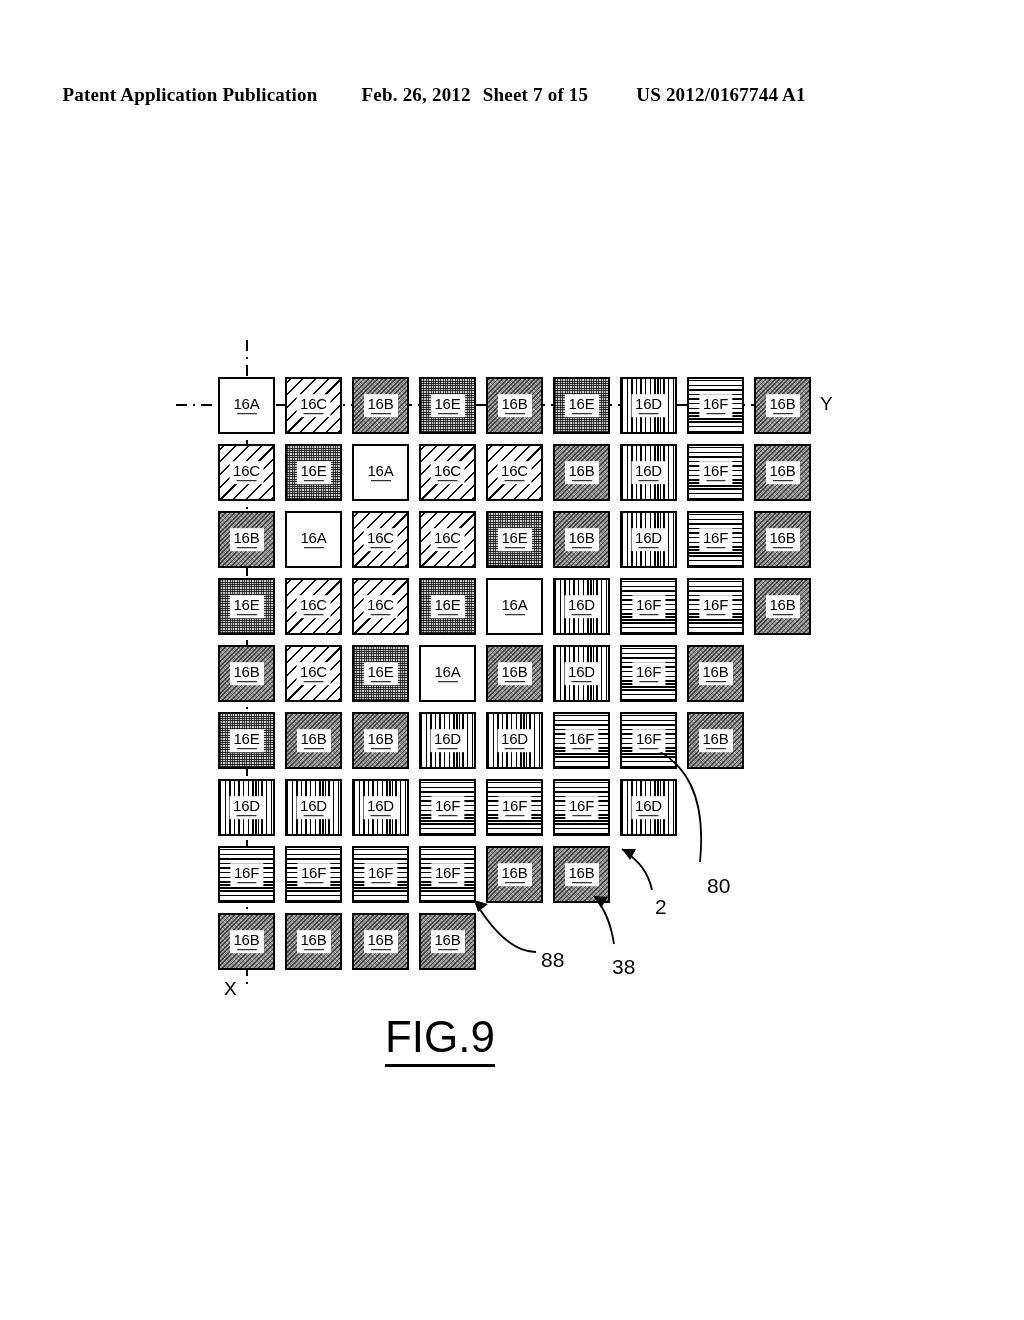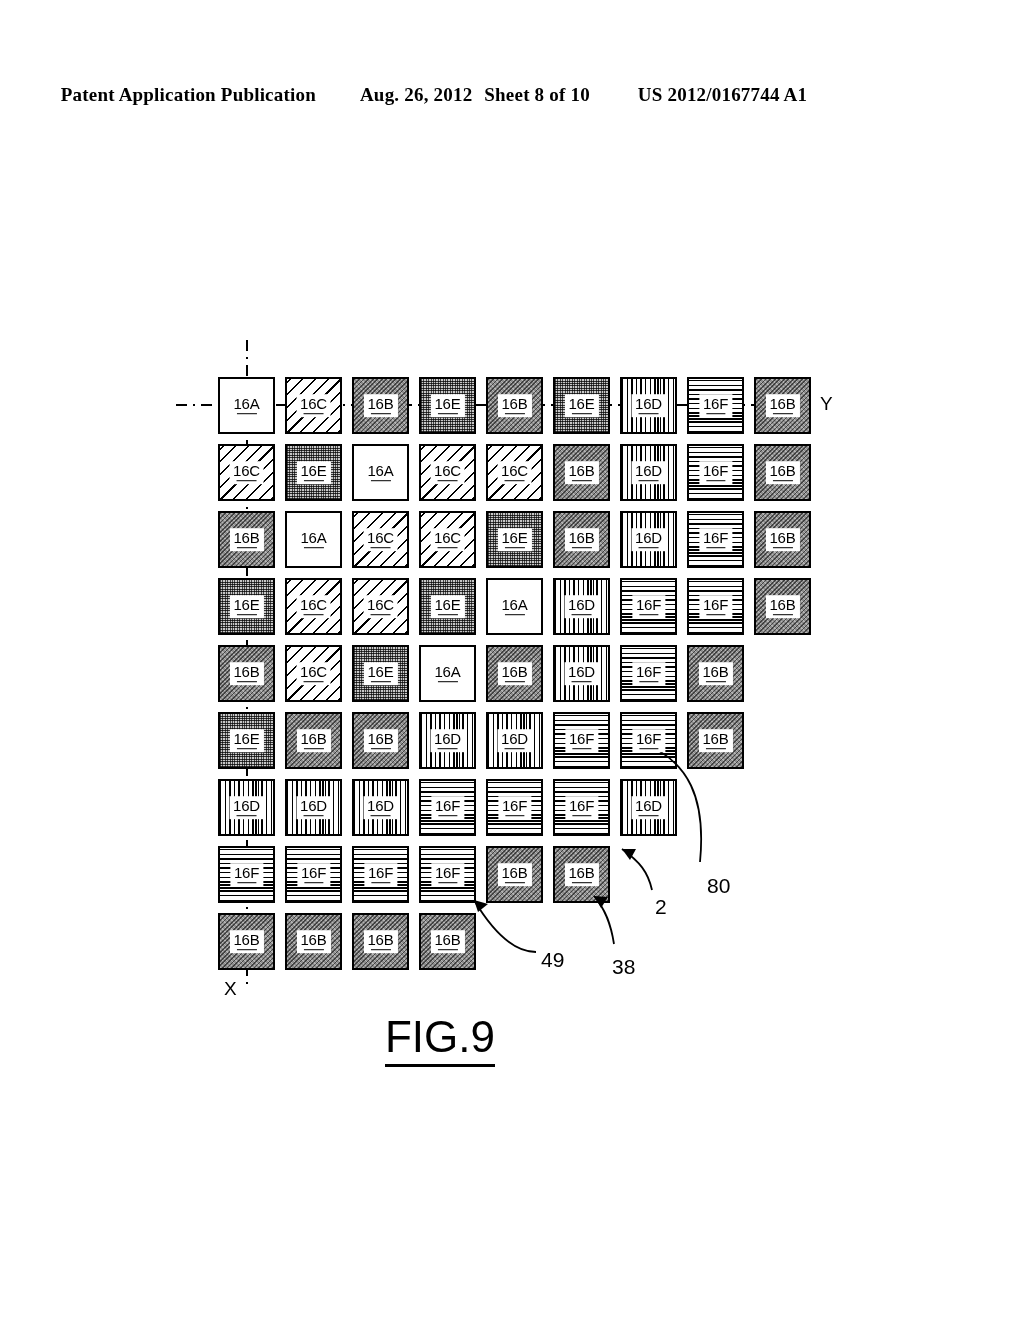--- a/index.html
+++ b/index.html
@@ -227,22 +227,22 @@
     display: inline-block;
     border-bottom: 3px solid #000;
     padding-bottom: 2px;
   }
 </style>
 </head>
 <body>
 
 <div class="page-header">
   <span class="hdr-left">Patent Application Publication</span>
-  <span class="hdr-date">Aug. 26, 2012</span>
-  <span class="hdr-sheet">Sheet 8 of 10</span>
+  <span class="hdr-date">Feb. 26, 2012</span>
+  <span class="hdr-sheet">Sheet 7 of 15</span>
   <span class="hdr-right">US 2012/0167744 A1</span>
 </div>
 
 <div id="figure">
 
   <div class="axis-line-h" style="left:176px; top:404px; width:632px;"></div>
   <div class="axis-line-v" style="left:246px; top:340px; height:650px;"></div>
 
   <div class="axis-label" style="left:820px; top:393px;">Y</div>
   <div class="axis-label" style="left:224px; top:978px;">X</div>
@@ -537,20 +537,20 @@
     <path d="M 614 944 C 611 925, 606 910, 594 896" fill="none" stroke="#000" stroke-width="1.8"></path>
     <polygon points="594,896 608,897 601,908" fill="#000"></polygon>
 
     <path d="M 536 952 C 512 952, 492 930, 474 900" fill="none" stroke="#000" stroke-width="1.8"></path>
     <polygon points="474,900 488,904 478,912" fill="#000"></polygon>
   </svg>
 
   <div id="callout-container">
       <div class="callout-num" style="left: 655px; top: 895px;">2</div>
       <div class="callout-num" style="left: 612px; top: 955px;">38</div>
-      <div class="callout-num" style="left: 541px; top: 948px;">49</div>
+      <div class="callout-num" style="left: 541px; top: 948px;">88</div>
       <div class="callout-num" style="left: 707px; top: 874px;">80</div>
     </div>
 
   <div class="fig-caption">
     <span>FIG.9</span>
   </div>
 </div>
 
 </body></html>

